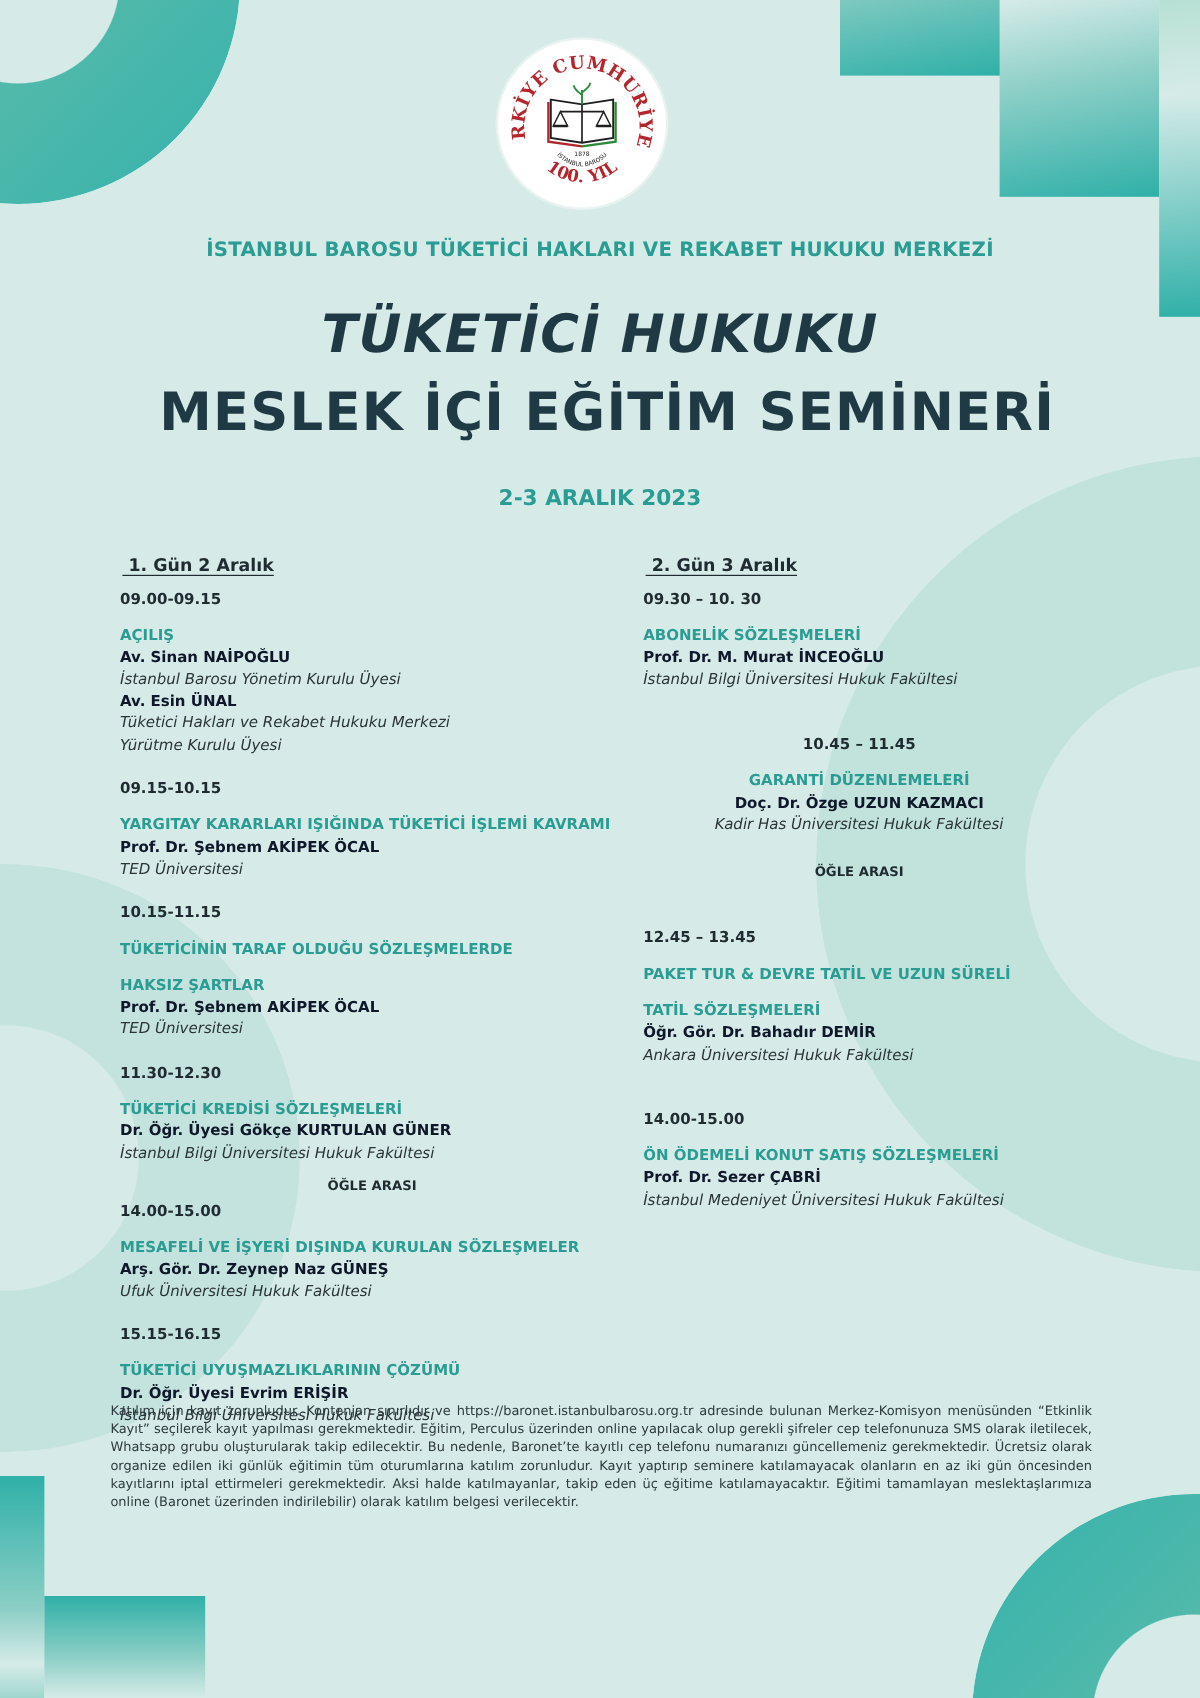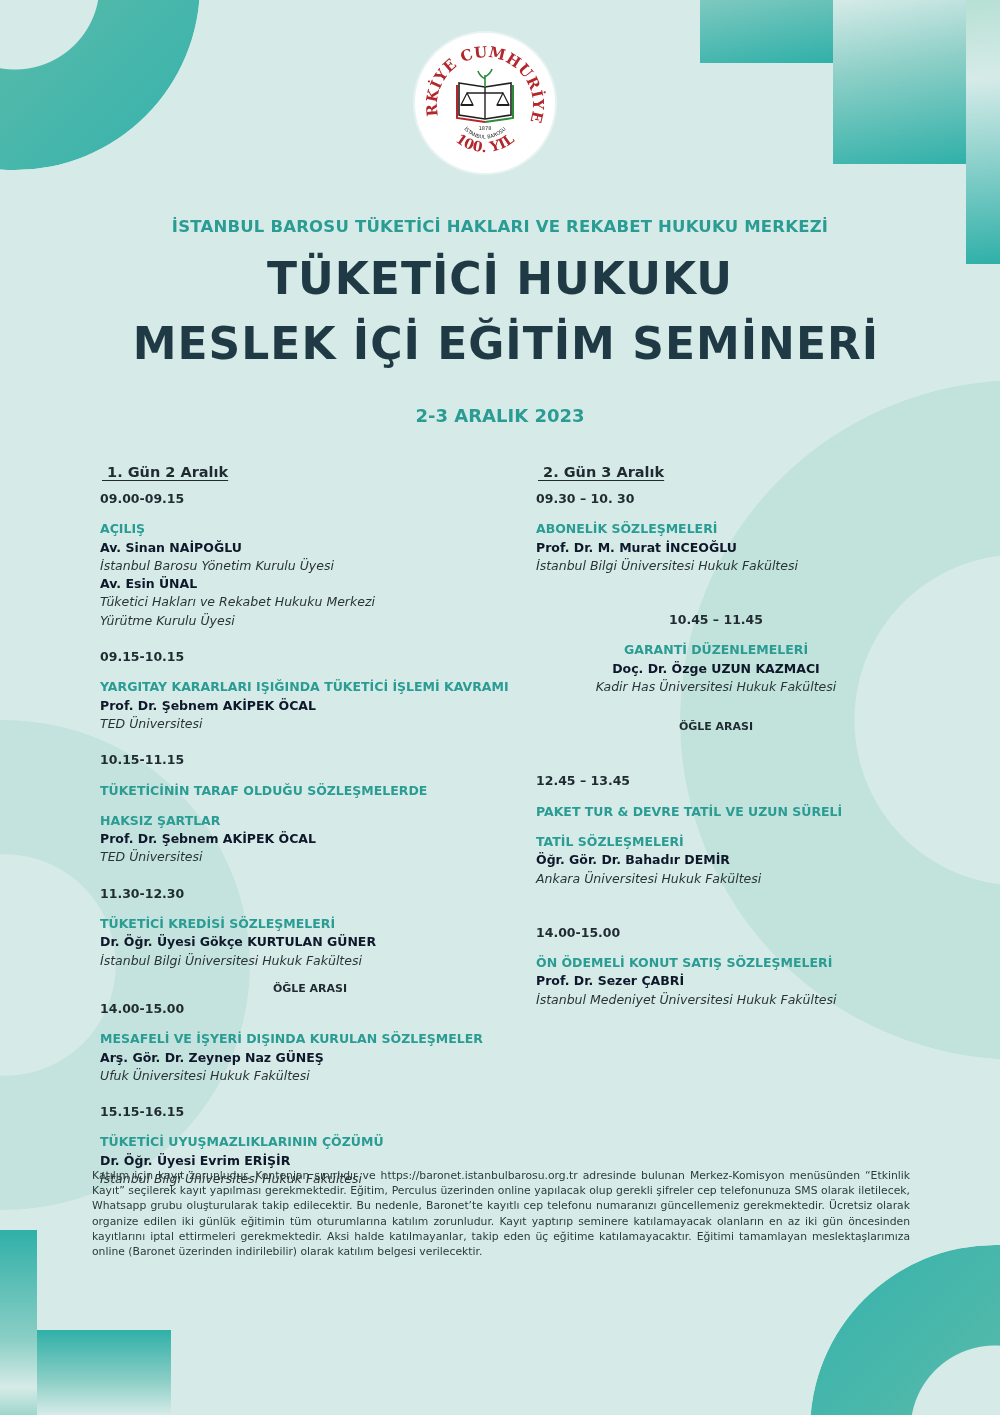--- a/index.html
+++ b/index.html
@@ -63,28 +63,28 @@
     position: absolute; left: 415px; top: 33px;
     width: 140px; height: 140px; border-radius: 50%;
     background: #ffffff;
     box-shadow: 0 0 0 2px #e8f3f1;
   }
   .logo svg { width: 140px; height: 140px; display: block; }
 
   
   .center-block { position: absolute; left: 0; width: 1000px; text-align: center; }
   .org {
-    top: 217px; font-family: "DejaVu Sans", sans-serif; font-weight: bold;
+    top: 198px; font-family: "DejaVu Sans", sans-serif; font-weight: bold;
     font-size: 16.5px; color: #2a9c93; letter-spacing: 0.2px;
   }
   .title {
     font-family: "DejaVu Sans", sans-serif; font-weight: bold;
     color: #1f3a44; font-size: 44px; letter-spacing: 1px;
   }
-  .title-1 { top: 253px; }
+  .title-1 { top: 253px; font-style: italic; }
   .title-2 { top: 318px; padding-left: 12px; }
   .date {
     top: 405px; font-weight: bold; font-size: 18px; color: #2a9c93;
   }
 
   
   .col { position: absolute; top: 464px; }
   .col-left { left: 100px; width: 420px; }
   .col-right { left: 536px; width: 360px; }
   .day-heading {

